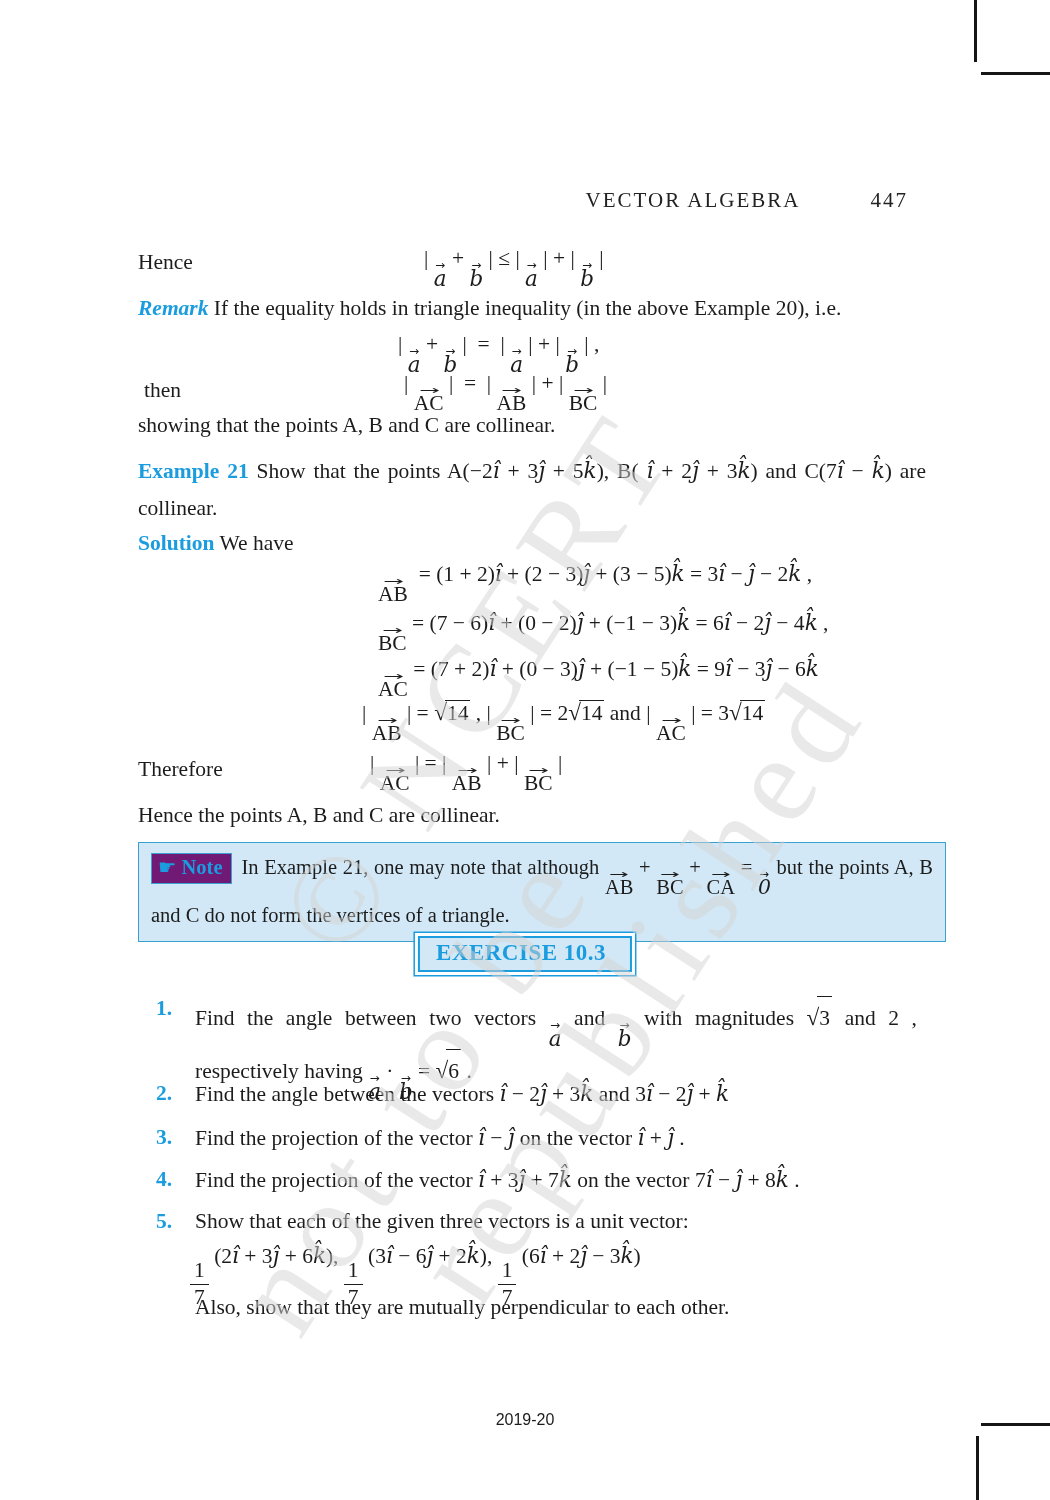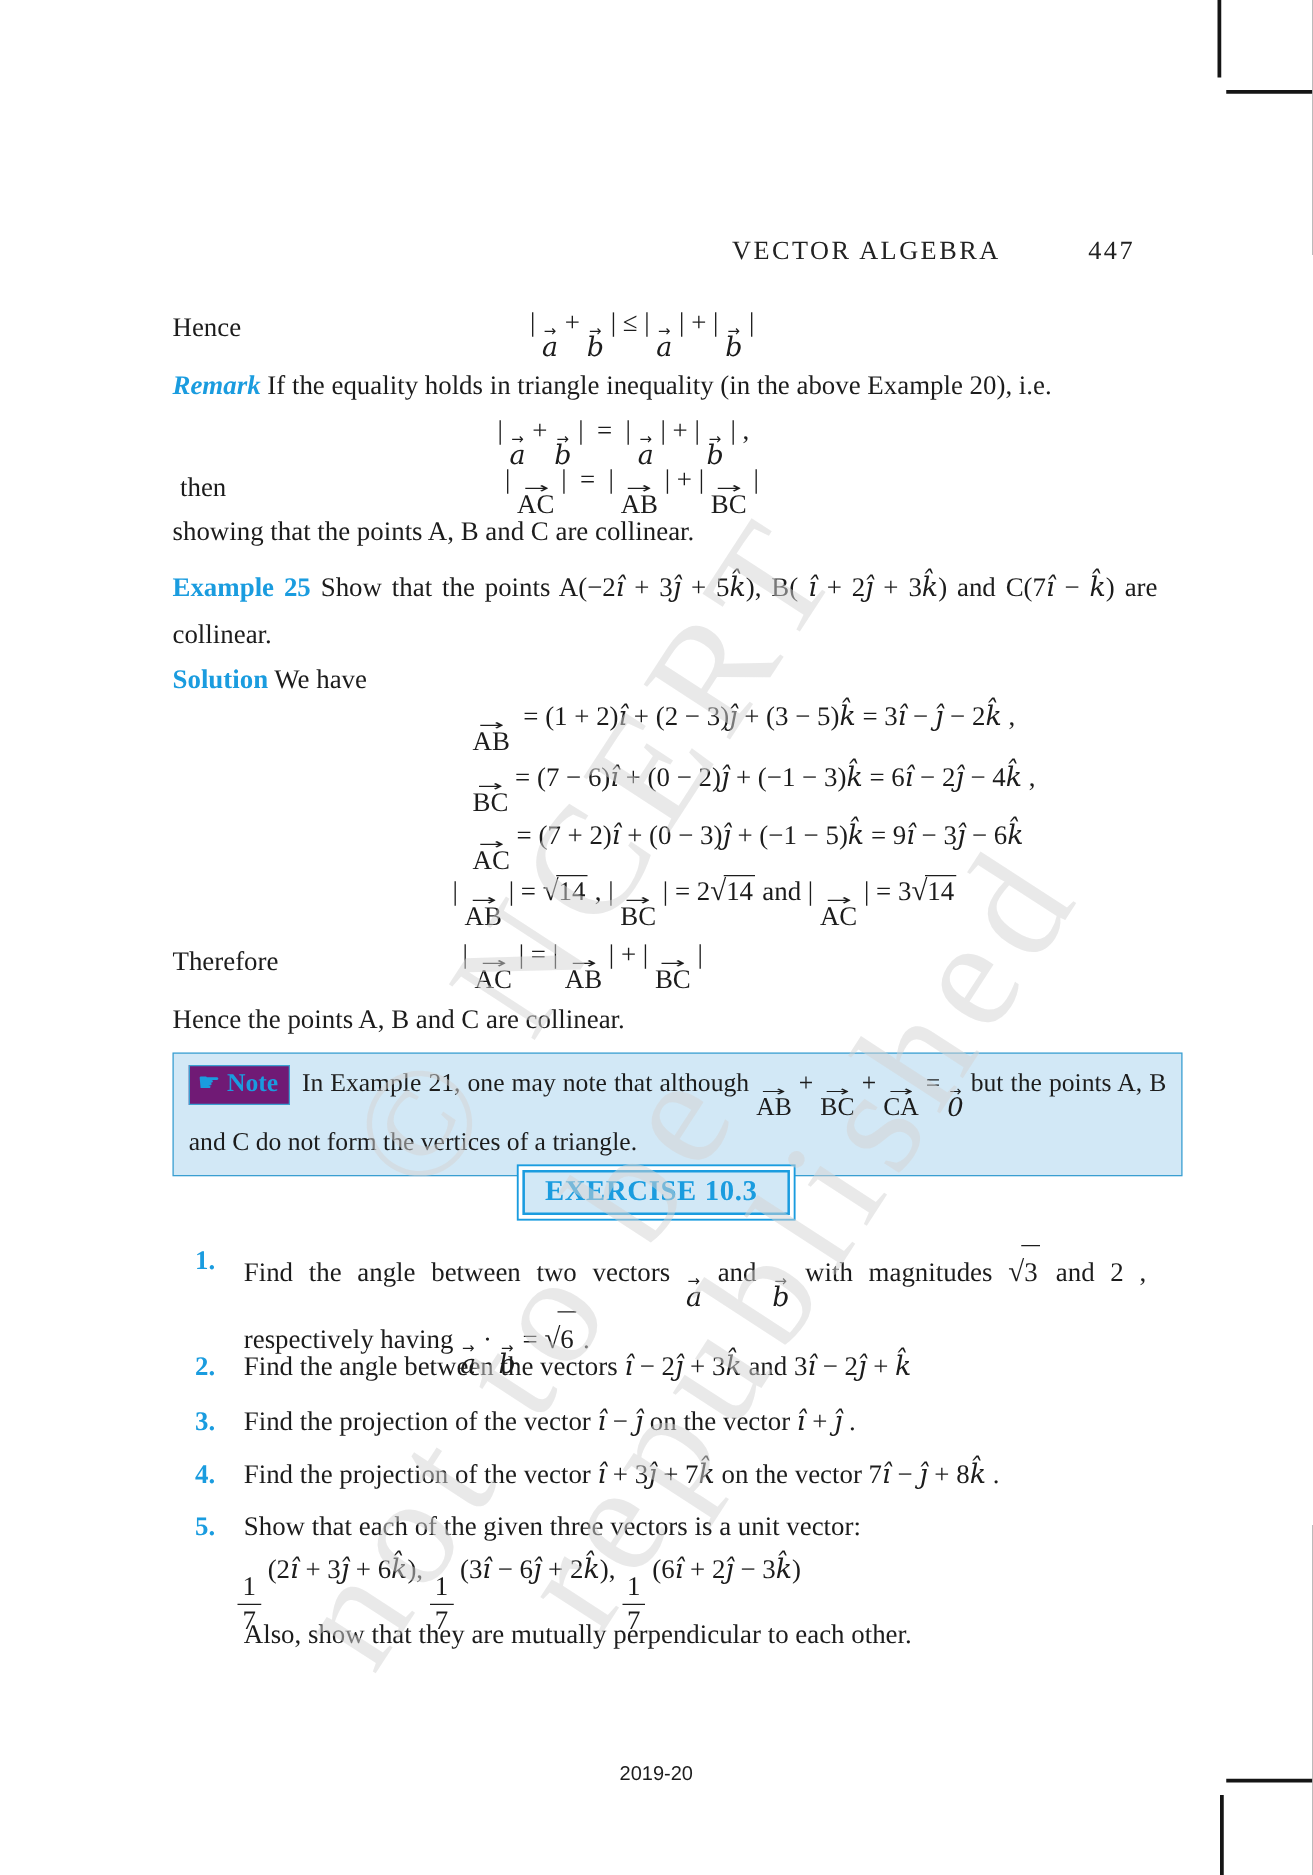--- a/index.html
+++ b/index.html
@@ -132,21 +132,21 @@
       </span><span class="f-t"> | = | </span><span class="f-vec wide">
         <span class="f-arr">→</span>
         <span class="f-base">AB</span>
       </span><span class="f-t"> | + | </span><span class="f-vec wide">
         <span class="f-arr">→</span>
         <span class="f-base">BC</span>
       </span><span class="f-t"> |</span></div>
   <div class="abs fs" style="left:138px;top:413px;">showing that the points A, B and C are collinear.</div>
 
   <div class="abs fs just" style="left:138px;top:452px;width:788px;line-height:1.74;">
-    <span class="blue">Example 25</span>
+    <span class="blue">Example 21</span>
     <span><span class="f-t">Show that the points  A(−2</span><span class="f-i">î</span><span class="f-t"> + 3</span><span class="f-i">ĵ</span><span class="f-t"> + 5</span><span class="f-i">k̂</span><span class="f-t">),  B( </span><span class="f-i">î</span><span class="f-t"> + 2</span><span class="f-i">ĵ</span><span class="f-t"> + 3</span><span class="f-i">k̂</span><span class="f-t">)  and  C(7</span><span class="f-i">î</span><span class="f-t"> − </span><span class="f-i">k̂</span><span class="f-t">)  are collinear.</span></span>
   </div>
 
   <div class="abs fs" style="left:138px;top:531px;">
     <span class="blue">Solution</span>
     <span>We have</span>
   </div>
 
   <div class="abs fs" style="left:378px;top:561px;"><span class="f-vec wide">
         <span class="f-arr">→</span>

